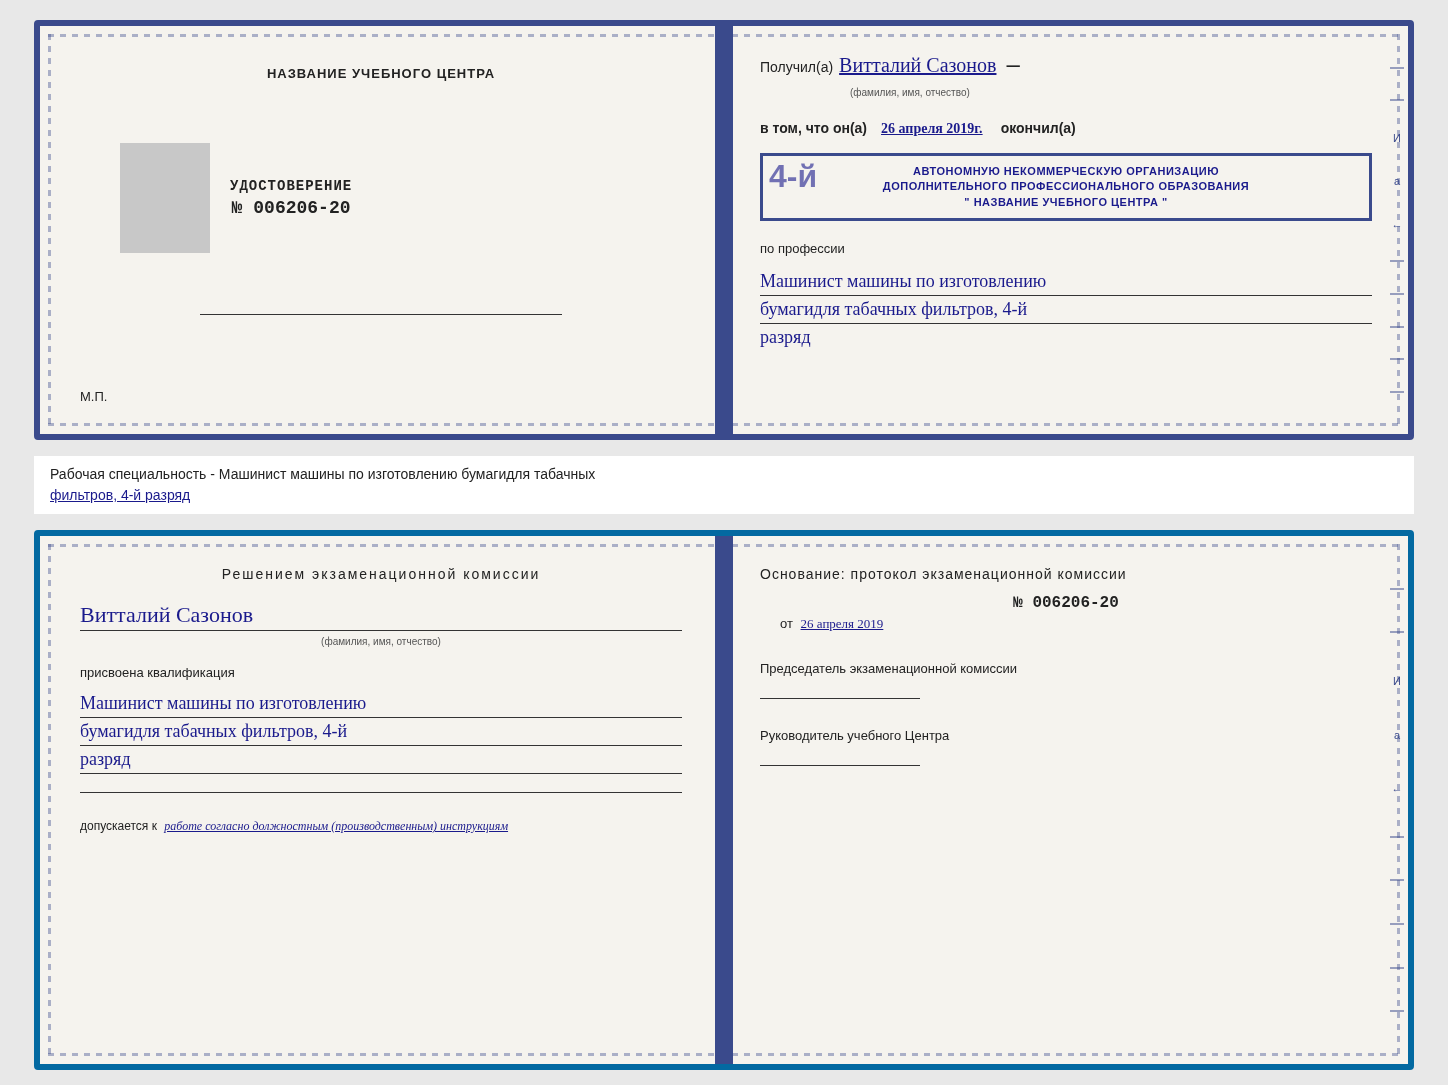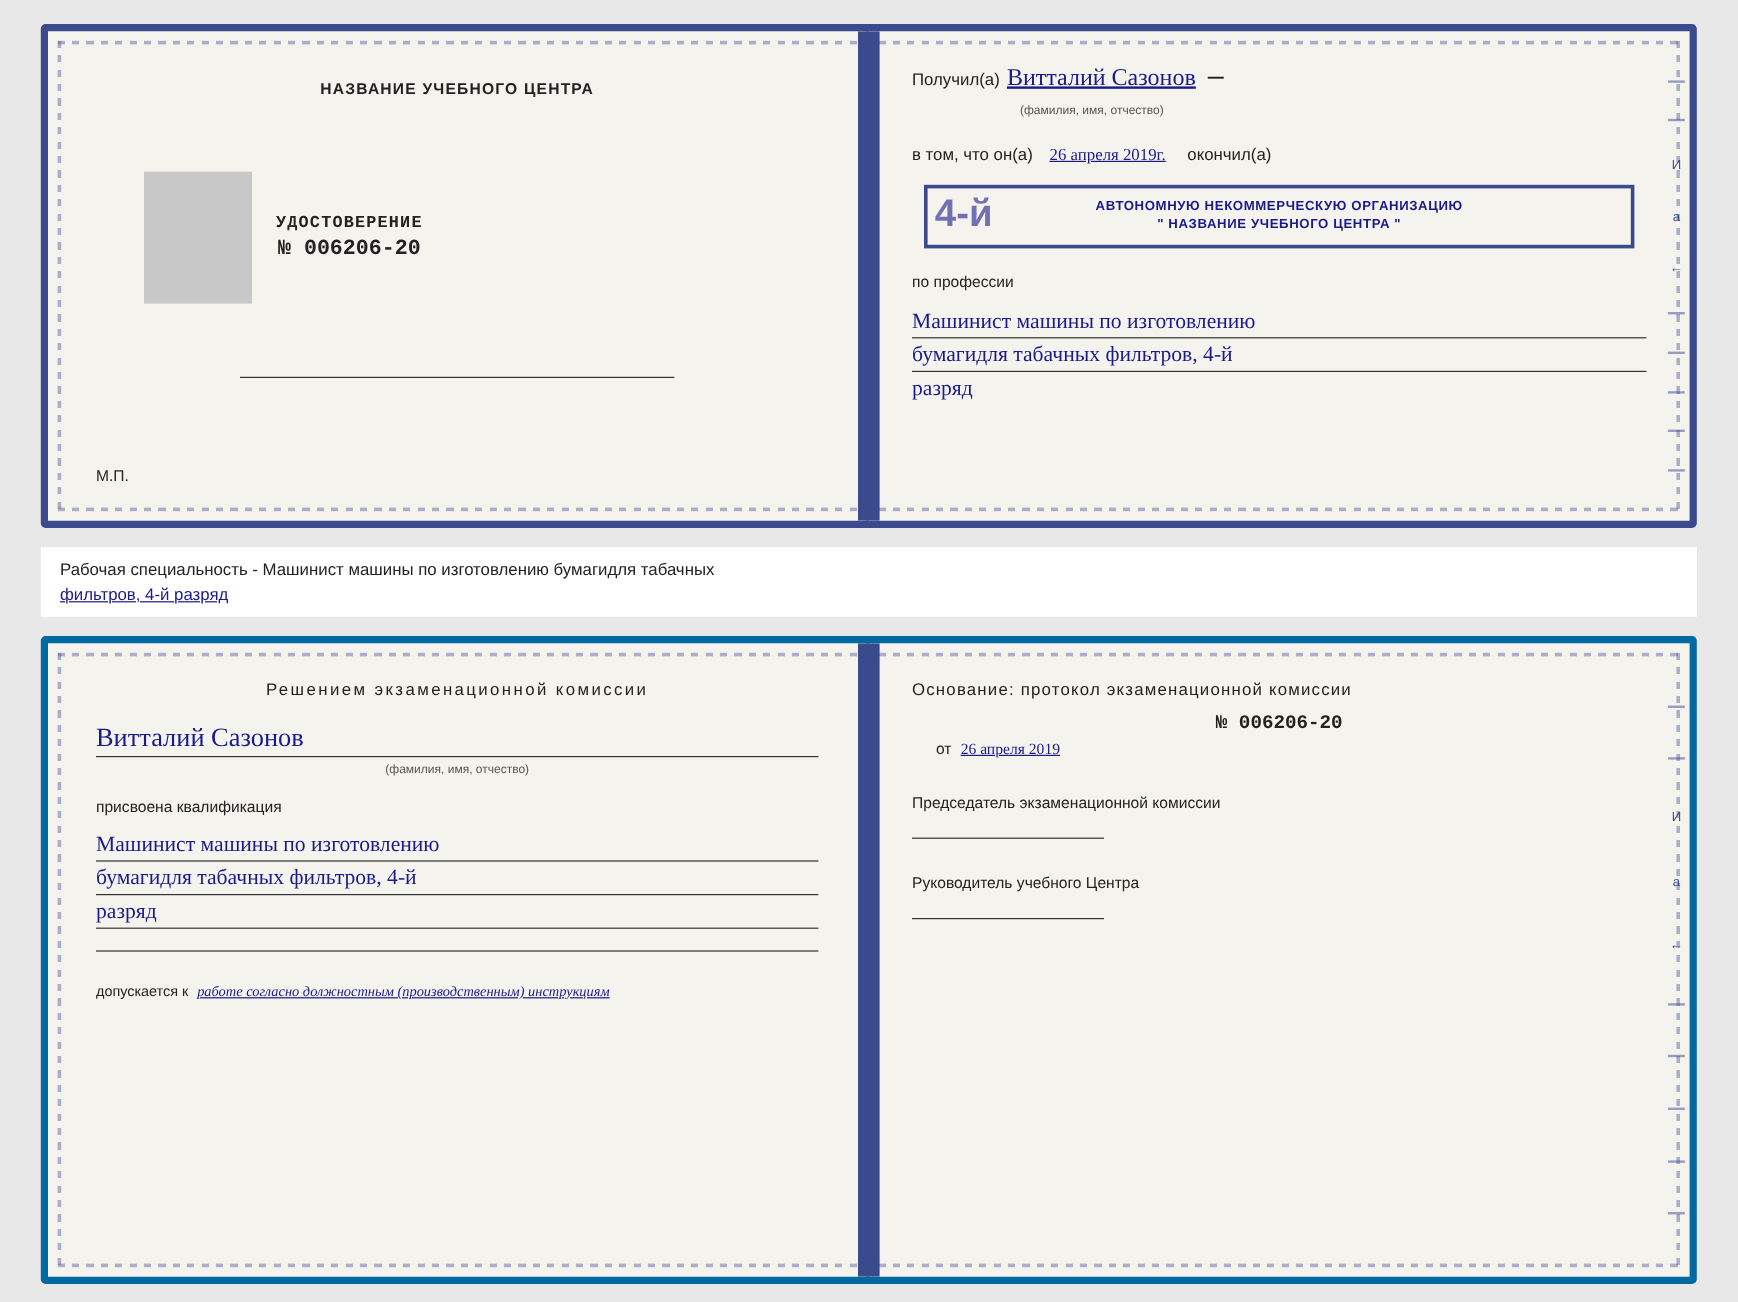--- a/index.html
+++ b/index.html
@@ -147,21 +147,21 @@
       font-family: 'Comic Sans MS', cursive;
       color: #1a1a8c;
       font-size: 14px;
       text-decoration: underline;
     }
 
     .stamp-box {
       border: 3px solid #3a4a8c;
       padding: 8px 12px;
       text-align: center;
-      margin: 4px 10px;
+      margin: 4px 0;
       position: relative;
     }
 
     .stamp-box-title {
       font-size: 11px;
       font-weight: bold;
       letter-spacing: 0.5px;
       color: #1a1a8c;
       line-height: 1.4;
     }
@@ -416,29 +416,30 @@
 
     <div class="poluchil-line">
       <span style="font-size:14px;">Получил(а)</span>
       <span class="handwritten" style="text-decoration:underline;">Витталий Сазонов</span>
       <span style="font-size:24px; color:#222; margin-left:4px;">–</span>
     </div>
     <div style="margin-left:90px; margin-top:-8px;">
       <span class="small-label">(фамилия, имя, отчество)</span>
     </div>
 
-    <div class="vtom-line" style="margin-top:8px;">
+    <div class="vtom-line" style="margin-top:8px;font-weight:bold;">
       <span>в том, что он(а)</span>
       <span class="date-handwritten" style="margin-left:8px;">26 апреля 2019г.</span>
       <span style="margin-left:12px; font-size:14px;">окончил(а)</span>
     </div>
 
     <div class="stamp-box" style="position:relative; margin-top:4px;">
       <div style="position:absolute; top:2px; left:6px; font-size:32px; font-weight:bold; color:#1a1a8c; opacity:0.6; font-family:'Arial Black',Arial,sans-serif;">4-й</div>
       <div class="stamp-box-title">АВТОНОМНУЮ НЕКОММЕРЧЕСКУЮ ОРГАНИЗАЦИЮ</div>
+      <div class="stamp-box-title">ДОПОЛНИТЕЛЬНОГО ПРОФЕССИОНАЛЬНОГО ОБРАЗОВАНИЯ</div>
       <div class="stamp-box-title">" НАЗВАНИЕ УЧЕБНОГО ЦЕНТРА "</div>
     </div>
 
     <div class="po-professii">по профессии</div>
 
     <div>
       <div class="profession-handwritten profession-underline">Машинист машины по изготовлению</div>
       <div class="profession-handwritten profession-underline">бумагидля табачных фильтров, 4-й</div>
       <div class="profession-handwritten">разряд</div>
     </div>

